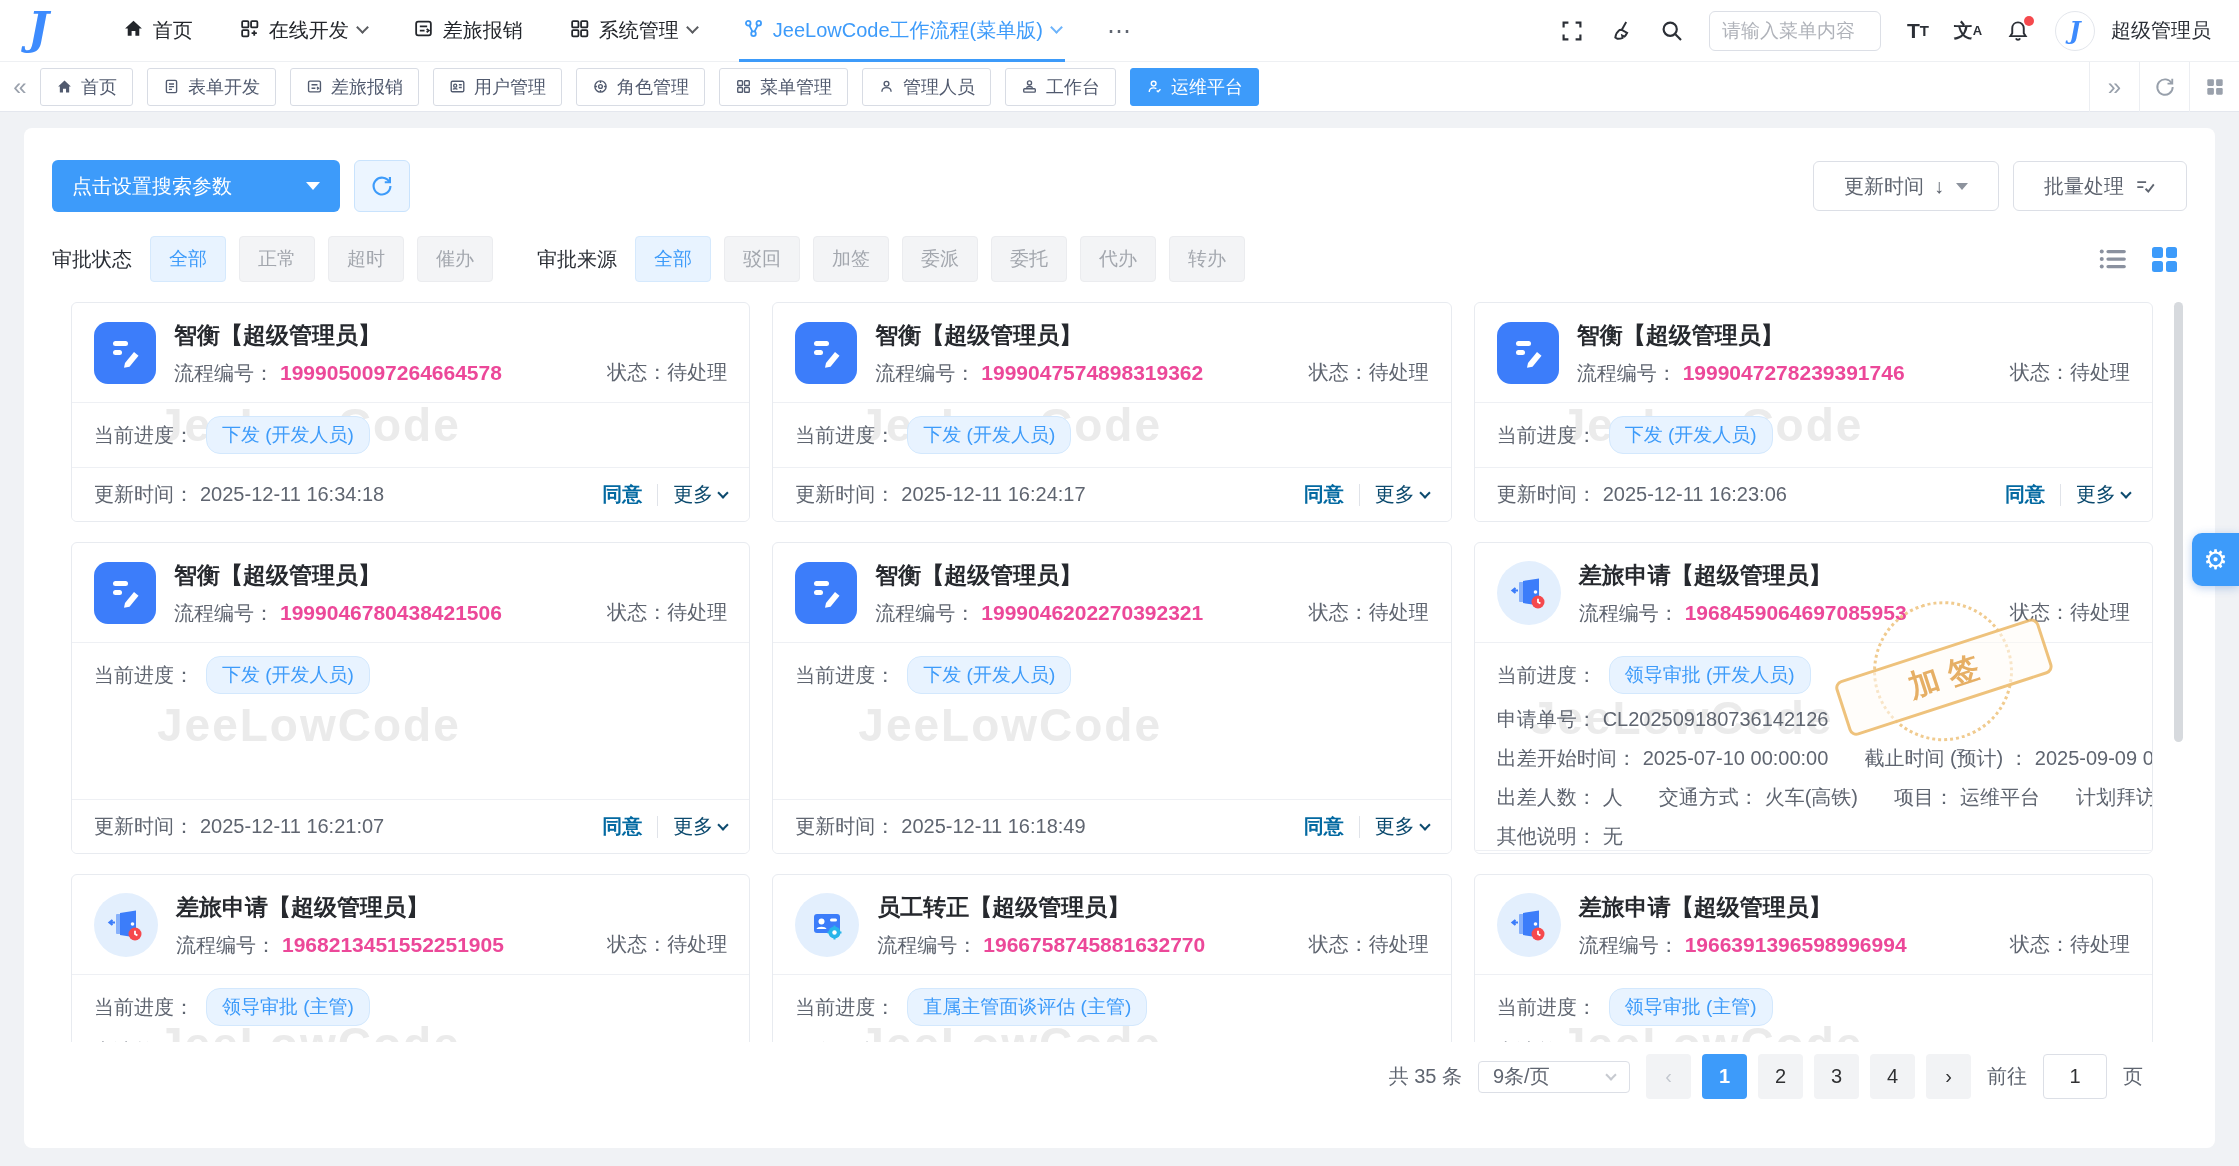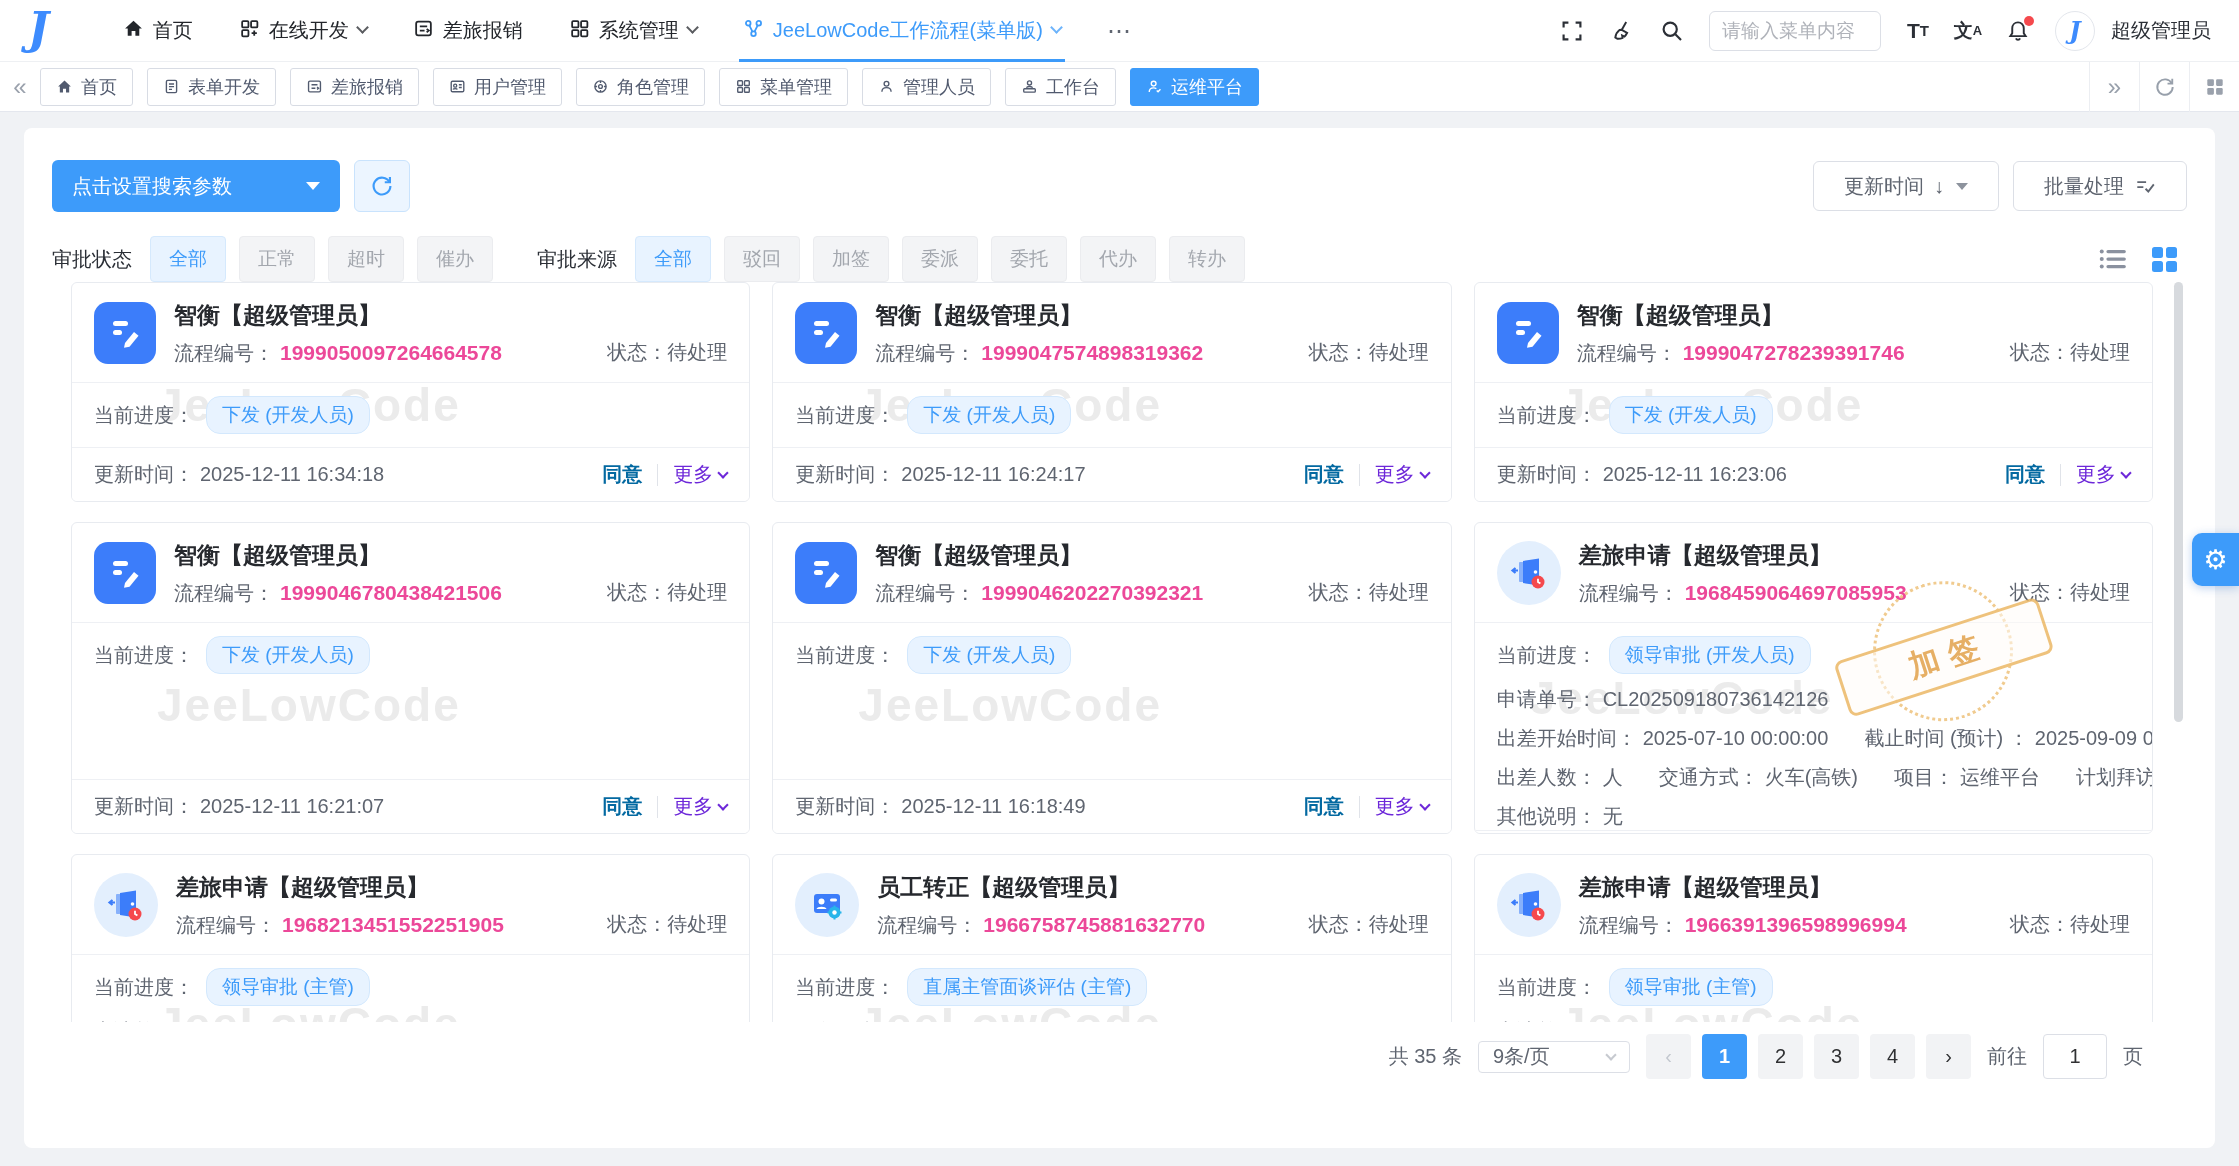--- a/index.html
+++ b/index.html
@@ -60,21 +60,21 @@
   .fgroup { display:flex; gap:13px; margin-right:44px; }
   .fchip { height:46px; padding:0 18px; border-radius:4px; background:#f3f4f6; border:1px solid #ebecef; color:#a3a7ae; font-size:19px; display:flex; align-items:center; cursor:pointer; white-space:nowrap; }
   .fchip.active { background:#e8f3ff; border-color:#d5e9fd; color:#3d9bfa; }
   .view-toggles { margin-left:auto; display:flex; gap:24px; align-items:center; padding-right:10px; }
   .vt { cursor:pointer; display:flex; }
   .grid-icon { display:grid; grid-template-columns:11px 11px; grid-template-rows:11px 11px; gap:3px; }
   .grid-icon i { background:#3d9bfa; border-radius:2.5px; }
   .list-icon svg { width:30px; height:26px; }
 
   
-  .cards-wrap { height:740px; overflow:hidden; position:relative; padding-right:34px;padding-left:19px; }
+  .cards-wrap { margin-top:20px; height:740px; overflow:hidden; position:relative; padding-right:34px;padding-left:19px; }
   .vthumb { position:absolute; right:4px; top:0; width:9px; height:440px; background:#d7dade; border-radius:5px; cursor:pointer; }
   .crow { display:grid; grid-template-columns:repeat(3,1fr); gap:22px; margin-bottom:20px; }
   .crow1 .card { height:220px; }
   .crow2 .card { height:312px; }
   .crow3 .card { height:312px; }
   .card { background:#fff; border:1px solid #e8ebf0; border-radius:6px; display:flex; flex-direction:column; overflow:hidden; position:relative; cursor:pointer; }
   .card-head { display:flex; align-items:center; gap:18px; padding:0 22px; border-bottom:1px solid #eef0f4; height:100px; flex:none; position:relative; z-index:1; }
   .doc-badge { width:62px; height:62px; border-radius:14px; background:#3c7dfa; display:flex; align-items:center; justify-content:center; flex:none; }
   .doc-badge svg { width:40px; height:40px; }
   .circle-badge { width:64px; height:64px; border-radius:50%; background:#e3effd; display:flex; align-items:center; justify-content:center; flex:none; }
@@ -86,21 +86,21 @@
   .cstatus { font-size:20px; color:#5f6570; align-self:flex-end; margin-bottom:16px; white-space:nowrap; }
   .card-body { flex:1; position:relative; padding:13px 22px 0; font-size:20px; color:#5f6570; }
   .body-z { position:relative; z-index:1; }
   .prog-row { display:flex; align-items:center; gap:12px; }
   .tag { background:#e8f3ff; border:1px solid #d3e8fd; color:#3d9bfa; border-radius:14px; padding:5px 15px; font-size:19px; white-space:nowrap; }
   .fline { margin-top:12px; display:flex; gap:36px; white-space:nowrap; }
   .fv { color:#5f6570; margin-left:6px; }
   .card-foot { display:flex; justify-content:space-between; align-items:center; border-top:1px solid #eef0f4; padding:0 22px; height:54px; font-size:20px; color:#5f6570; flex:none; position:relative; z-index:1; background:#fff; }
   .actions { display:flex; align-items:center; gap:15px; }
   .a-green { color:#0369a1; font-weight:700; cursor:pointer;text-align:right; }
-  .a-blue { color:#6d28d9; display:flex; align-items:center; gap:6px; cursor:pointer; }
+  .a-blue { color:#0c4a6e; display:flex; align-items:center; gap:6px; cursor:pointer; }
   .a-blue .cdn { width:8px; height:8px; margin-top:-3px; opacity:1; }
   .adiv { width:1px; height:22px; background:#e0e3e9; }
   .wm { position:absolute; font-size:46px; font-weight:700; color:#ebebeb; letter-spacing:2px; pointer-events:none; white-space:nowrap; z-index:0; }
 
   
   .stamp { position:absolute; right:100px; top:50px; width:214px; height:175px; transform:rotate(-18deg); z-index:2; pointer-events:none; opacity:.85; }
   .stamp-ring { position:absolute; left:38px; top:8px; width:140px; height:140px; border:3px dotted #eec27c; border-radius:50%; }
   .stamp-band { position:absolute; left:0; top:55px; width:214px; height:58px; border:3px solid #ecb866; border-radius:8px; background:rgba(255,252,246,.55); display:flex; align-items:center; justify-content:center; font-size:31px; font-weight:700; color:#e2a24b; letter-spacing:10px; padding-left:10px; }
 
   

